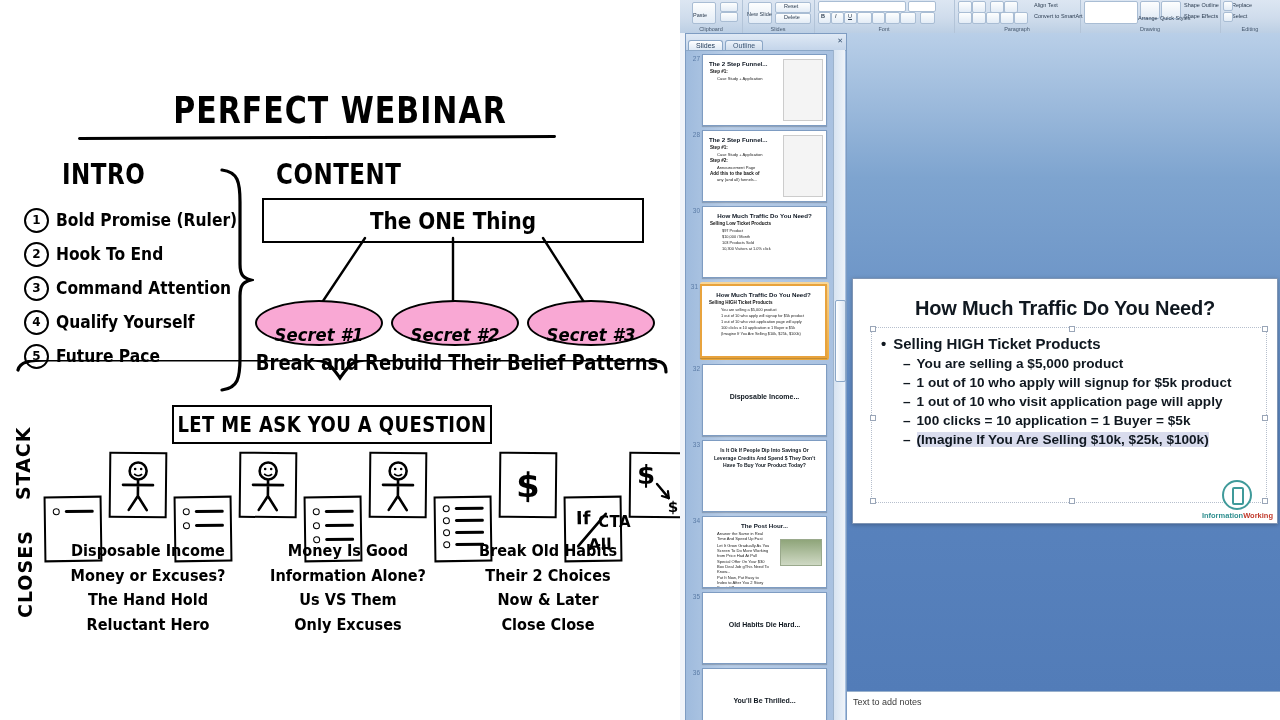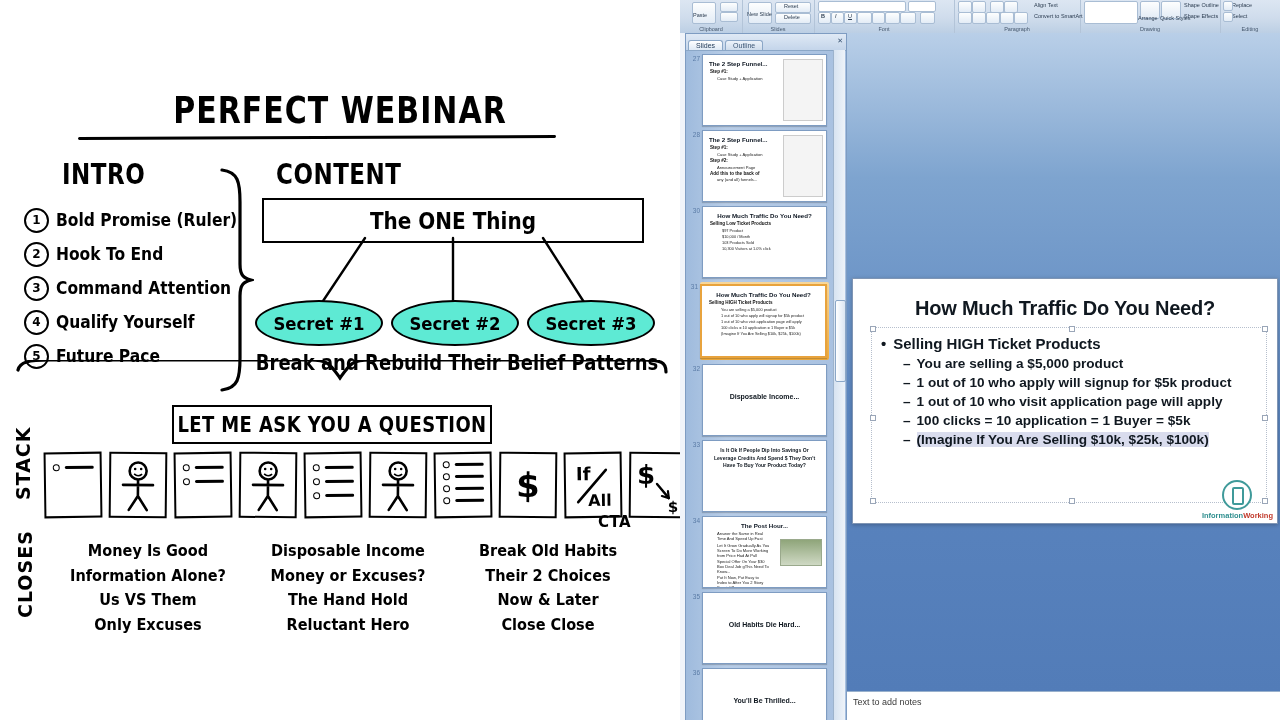--- a/index.html
+++ b/index.html
@@ -48,22 +48,22 @@
     position:absolute;left:262px;top:198px;width:378px;height:41px;
     border:2.5px solid #000;background:#fff;
     display:flex;align-items:center;justify-content:center;
   }
   #one-thing-label{font-size:20px;font-weight:700;transform:scaleY(1.18);}
 
   #connectors{position:absolute;left:255px;top:236px;width:400px;height:76px;}
 
   .secret-ellipse{
     position:absolute;top:300px;height:42px;width:124px;
-    border:2.5px solid #000;border-radius:50%/50%;background:#5eead4;
-    display:flex;align-items:center;justify-content:center;
+    border:2.5px solid #000;border-radius:50%/50%;background:#f9a8d4;
+    display:flex;align-items:flex-end;justify-content:center;font-style:italic;
   }
   .secret-ellipse span{font-size:16.5px;font-weight:600;transform:scaleY(1.12);}
   #secret1{left:255px;}
   #secret2{left:391px;}
   #secret3{left:527px;}
 
   #belief-line{
     position:absolute;left:252px;top:352px;width:410px;text-align:center;
     font-size:18px;font-weight:600;transform:scaleY(1.15);
   }
@@ -83,21 +83,21 @@
     position:absolute;left:12px;top:438px;font-size:19px;font-weight:700;
     letter-spacing:1px;
     transform:rotate(-90deg);transform-origin:left top;
     translate:0 62px;
   }
   #stack-row{position:absolute;left:44px;top:452px;display:flex;gap:7px;align-items:flex-start;}
   .stack-card{
     width:54px;height:62px;border:2.5px solid #000;background:#fff;
     position:relative;flex:0 0 auto;
   }
-  .stack-card.tilt1{transform:rotate(-0.8deg);}
+  .stack-card.tilt1{transform:rotate(-0.8deg);margin-top:44px;}
   .stack-card.tilt2{transform:rotate(0.6deg);}
   .bullets{position:absolute;left:7px;top:10px;right:6px;}
   .brow{display:flex;align-items:center;margin-bottom:7px;}
   .bdot{width:5px;height:5px;border:1.7px solid #000;border-radius:50%;flex:0 0 auto;margin-right:5px;}
   .bline{height:3px;background:#000;flex:1 1 auto;border-radius:2px;}
   .dollar{position:absolute;inset:0;display:flex;align-items:center;justify-content:center;font-size:34px;font-weight:700;font-family:"DejaVu Sans",sans-serif;}
   .ifall{position:absolute;inset:0;display:flex;align-items:center;justify-content:center;font-size:17px;font-weight:700;line-height:1;}
   #cta-label{position:absolute;left:598px;top:513px;font-size:15px;font-weight:700;letter-spacing:.5px;}
 
   
@@ -403,30 +403,30 @@
       </div>
 
     </div>
 
     <div id="cta-label">CTA</div>
 
     <div id="closes-word">CLOSES</div>
 
     <div id="closes-grid">
       <div class="closes-col">
+        <div>Disposable Income</div>
+        <div>Money or Excuses?</div>
+        <div>The Hand Hold</div>
+        <div>Reluctant Hero</div>
+      </div>
+      <div class="closes-col">
         <div>Money Is Good</div>
         <div>Information Alone?</div>
         <div>Us VS Them</div>
         <div>Only Excuses</div>
-      </div>
-      <div class="closes-col">
-        <div>Disposable Income</div>
-        <div>Money or Excuses?</div>
-        <div>The Hand Hold</div>
-        <div>Reluctant Hero</div>
       </div>
       <div class="closes-col">
         <div>Break Old Habits</div>
         <div>Their 2 Choices</div>
         <div>Now &amp; Later</div>
         <div>Close Close</div>
       </div>
     </div>
   </div>
 

